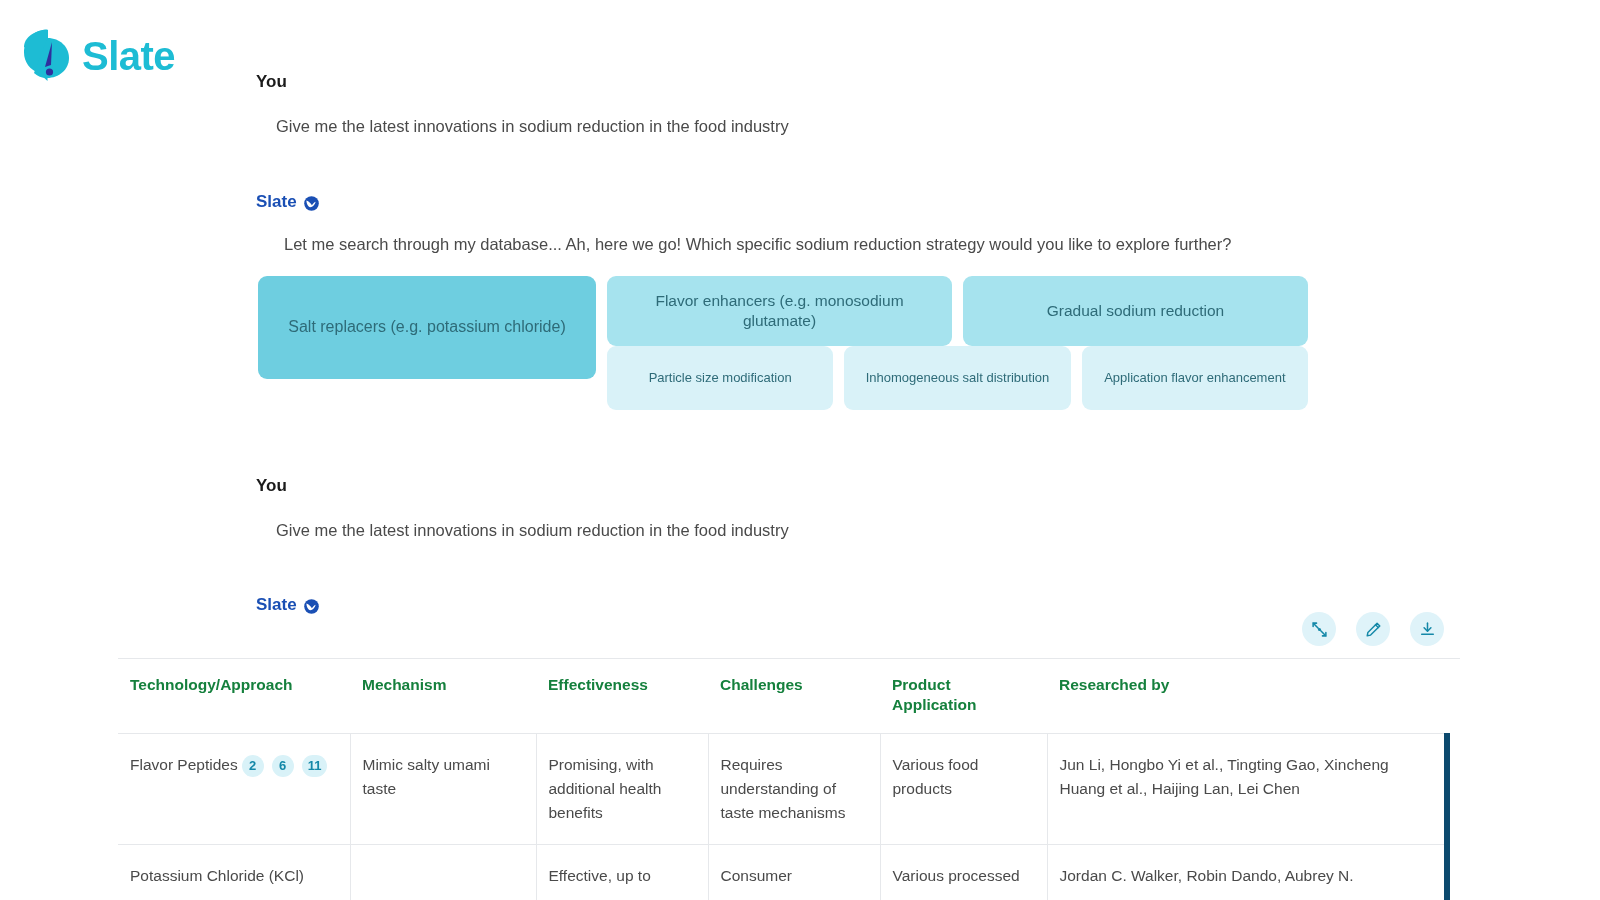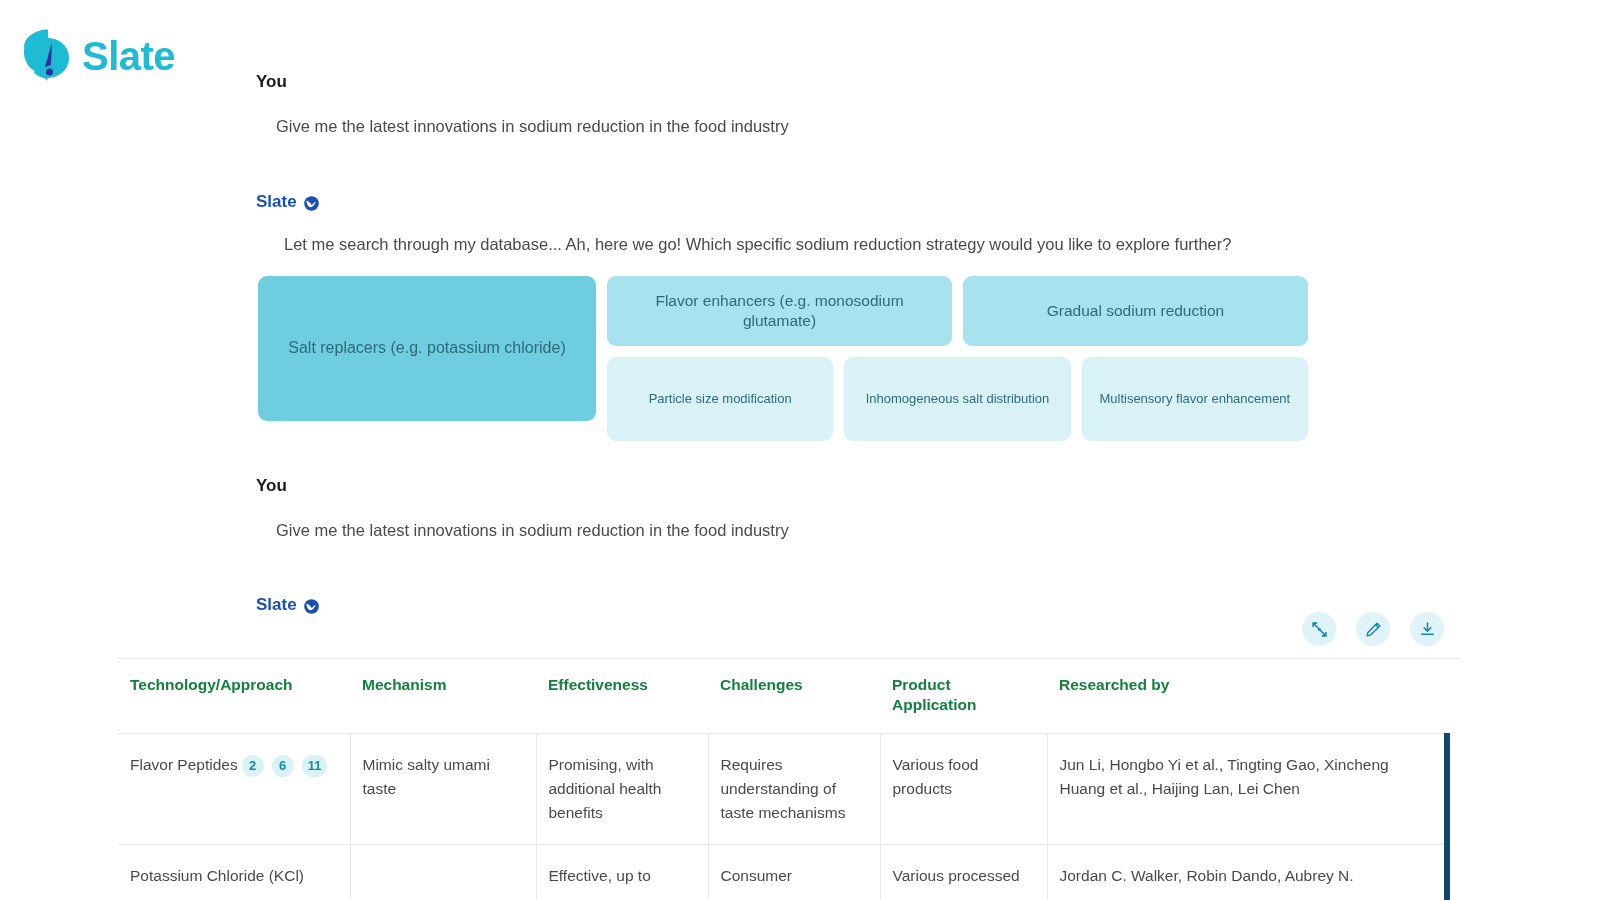--- a/index.html
+++ b/index.html
@@ -41,33 +41,33 @@
   .txt-you-1 { position: absolute; left: 0; top: 115px; }
   .blk-slate-1 { position: absolute; left: 0; top: 192px; }
   .txt-slate-1 { position: absolute; left: 8px; top: 233px; }
 
   
   .chips {
     position: absolute; left: 2px; top: 276px;
     width: 1050px; display: flex; gap: 11px;
   }
   .chip-col-left { width: 338px; }
-  .chip-col-right { flex: 1; display: flex; flex-direction: column; gap: 11px; }
+  .chip-col-right { flex: 1; display: flex; flex-direction: column; }
   .chip-row { display: flex; gap: 11px; }
 
   .chip {
     border-radius: 9px;
     display: flex; align-items: center; justify-content: center;
     text-align: center; padding: 8px 12px;
     color: #2e6b78; cursor: pointer;
     line-height: 1.3;
   }
-  .chip.lvl1 { background: #6ecee0; font-size: 16px; height: 145px; }
+  .chip.lvl1 { background: #6ecee0; font-size: 16px; height: 103px; }
   .chip.lvl2 { background: #a6e3ee; font-size: 15.5px; height: 70px; flex: 1; }
-  .chip.lvl3 { background: #d9f2f8; font-size: 13px; height: 84px; flex: 1; }
+  .chip.lvl3 { background: #d9f2f8; font-size: 13px; height: 64px; flex: 1; }
 
   
   .blk-you-2 { position: absolute; left: 0; top: 476px; }
   .txt-you-2 { position: absolute; left: 0; top: 519px; }
   .blk-slate-2 { position: absolute; left: 0; top: 595px; }
 
   
   .toolbar {
     position: absolute; left: 1046px; top: 612px;
     display: flex; gap: 20px;
@@ -163,21 +163,21 @@
       <div class="chip lvl1">Salt replacers (e.g. potassium chloride)</div>
     </div>
     <div class="chip-col-right">
       <div class="chip-row">
         <div class="chip lvl2">Flavor enhancers (e.g. monosodium glutamate)</div>
         <div class="chip lvl2">Gradual sodium reduction</div>
       </div>
       <div class="chip-row">
         <div class="chip lvl3">Particle size modification</div>
         <div class="chip lvl3">Inhomogeneous salt distribution</div>
-        <div class="chip lvl3">Multisensory flavor enhancement</div>
+        <div class="chip lvl3">Application flavor enhancement</div>
       </div>
     </div>
   </div>
 
   <div class="role blk-you-2">
     <span>You</span>
   </div>
   <div class="msg-text txt-you-2">Give me the latest innovations in sodium reduction in the food industry</div>
 
   <div class="role assistant blk-slate-2">

